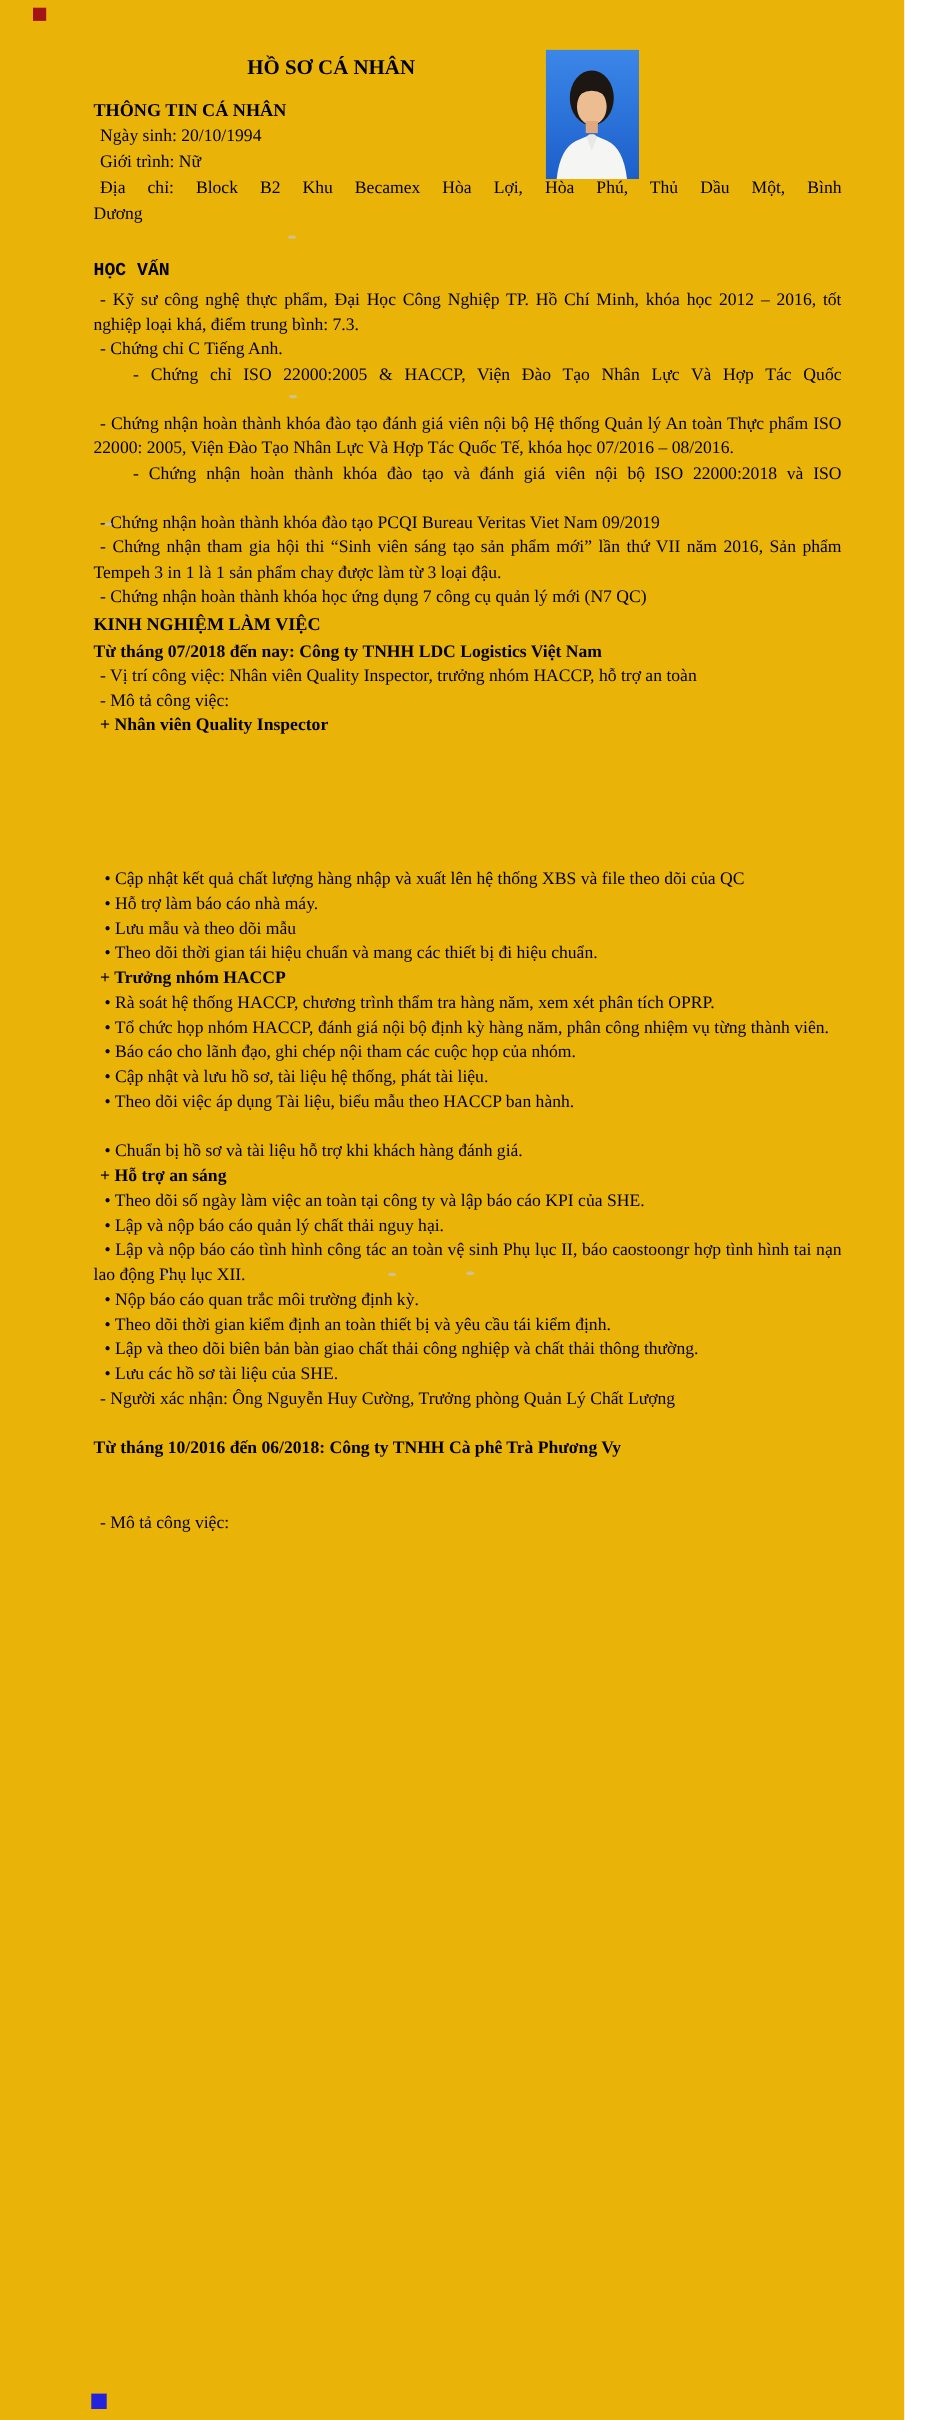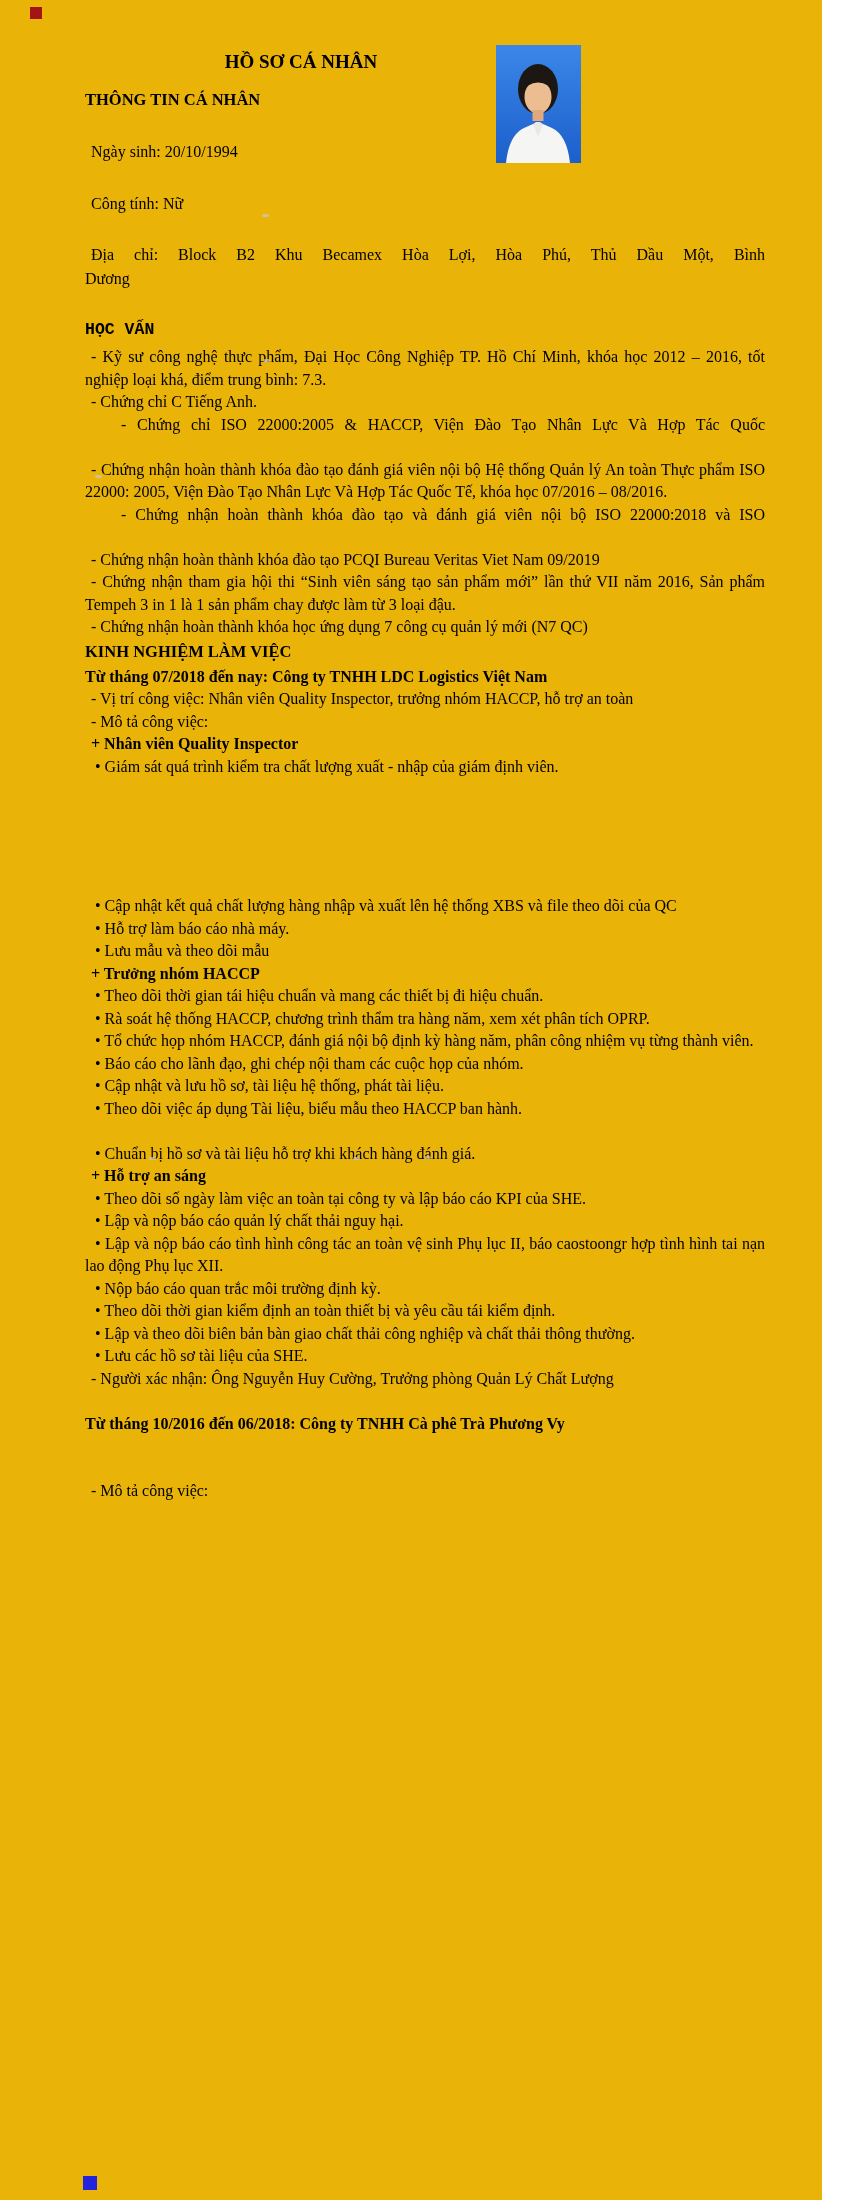--- a/index.html
+++ b/index.html
@@ -35,21 +35,21 @@
   }
   .line {
     font-size: 16px;
     line-height: 22.5px;
     margin: 0;
     text-align: justify;
   }
   .b { font-weight: bold; }
   .ind { text-indent: 6px; }
   .bullet { text-indent: 10px; }
-  .pline { line-height: 23.5px; margin-top: 28px; }
+  .pline { line-height: 23.5px; }
   .addr { white-space: pre-line; text-align: justify; text-align-last: justify; }
   .jlast { text-align-last: justify; margin-left: 30px; }
   .mt14 { margin-top: 14px; }
   .mt28 { margin-top: 28px; }
   .mt4  { margin-top: 1px; }
   .mt2  { margin-top: 2px; }
   .mb4  { margin-bottom: 4px; font-family: Liberation Mono, monospace; }
   .gap1 { height: 22.5px; }
   .gap2 { height: 45px; }
   .spacer-img { height: 117px; }
@@ -96,21 +96,21 @@
       <path d="M37 79 L42 92 L47 79 L44 77 L40 77 Z" fill="#e8e8e4"></path>
     </svg>
   </div>
 
   <div class="content">
 
     <h1 class="title">HỒ SƠ CÁ NHÂN</h1>
 
     <h2 class="h2 mt14">THÔNG TIN CÁ NHÂN</h2>
     <p class="line pline ind">Ngày sinh: 20/10/1994</p>
-    <p class="line pline ind">Công tính: Nữ</p>
+    <p class="line pline ind">Giới trình: Nữ</p>
     <p class="line pline ind addr">Địa chỉ: Block B2 Khu Becamex Hòa Lợi, Hòa Phú, Thủ Dầu Một, Bình
 Dương</p>
 
     <h2 class="h2 mt28 mb4">HỌC VẤN</h2>
     <p class="line ind">- Kỹ sư công nghệ thực phẩm, Đại Học Công Nghiệp TP. Hồ Chí Minh, khóa học 2012 – 2016, tốt nghiệp loại khá, điểm trung bình: 7.3.</p>
     <p class="line ind">- Chứng chỉ C Tiếng Anh.</p>
     <p class="line ind jlast">- Chứng chỉ ISO 22000:2005 &amp; HACCP, Viện Đào Tạo Nhân Lực Và Hợp Tác Quốc</p>
     <div class="gap1"></div>
     <p class="line ind">- Chứng nhận hoàn thành khóa đào tạo đánh giá viên nội bộ Hệ thống Quản lý An toàn Thực phẩm ISO 22000: 2005, Viện Đào Tạo Nhân Lực Và Hợp Tác Quốc Tế, khóa học 07/2016 – 08/2016.</p>
     <p class="line ind jlast">- Chứng nhận hoàn thành khóa đào tạo và đánh giá viên nội bộ ISO 22000:2018 và ISO</p>
@@ -119,28 +119,27 @@
     <p class="line ind">- Chứng nhận tham gia hội thi “Sinh viên sáng tạo sản phẩm mới” lần thứ VII năm 2016, Sản phẩm Tempeh 3 in 1 là 1 sản phẩm chay được làm từ 3 loại đậu.</p>
     <p class="line ind">- Chứng nhận hoàn thành khóa học ứng dụng 7 công cụ quản lý mới (N7 QC)</p>
 
     <h2 class="h2 mt4">KINH NGHIỆM LÀM VIỆC</h2>
 
     <p class="line b mt2">Từ tháng 07/2018 đến nay: Công ty TNHH LDC Logistics Việt Nam</p>
     <p class="line ind">- Vị trí công việc: Nhân viên Quality Inspector, trưởng nhóm HACCP, hỗ trợ an toàn</p>
     <p class="line ind">- Mô tả công việc:</p>
 
     <p class="line b ind">+ Nhân viên Quality Inspector</p>
-    <p class="line bullet">• Giám sát quá trình kiểm tra chất lượng xuất -  nhập của giám định viên.</p>
     <div class="spacer-img"></div>
     <p class="line bullet">• Cập nhật kết quả chất lượng hàng nhập  và xuất lên hệ thống XBS và file theo dõi của QC</p>
     <p class="line bullet">• Hỗ trợ làm báo cáo nhà máy.</p>
     <p class="line bullet">• Lưu mẫu và theo dõi mẫu</p>
+    <p class="line bullet">• Theo dõi thời gian tái hiệu chuẩn và mang các thiết bị đi hiệu chuẩn.</p>
+
     <p class="line b ind">+ Trưởng nhóm HACCP</p>
-
-    <p class="line bullet">• Theo dõi thời gian tái hiệu chuẩn và mang các thiết bị đi hiệu chuẩn.</p>
     <p class="line bullet">• Rà soát hệ thống HACCP, chương trình thẩm tra hàng năm, xem xét phân tích OPRP.</p>
     <p class="line bullet">• Tổ chức họp nhóm HACCP, đánh giá nội bộ định kỳ hàng năm, phân công nhiệm vụ từng thành viên.</p>
     <p class="line bullet">• Báo cáo cho lãnh đạo, ghi chép nội tham các cuộc họp của nhóm.</p>
     <p class="line bullet">• Cập nhật và lưu hồ sơ, tài liệu hệ thống, phát tài liệu.</p>
     <p class="line bullet">• Theo dõi việc áp dụng Tài liệu, biểu mẫu theo HACCP ban hành.</p>
     <div class="gap1"></div>
     <p class="line bullet">• Chuẩn bị hồ sơ và tài liệu hỗ trợ khi khách hàng đánh giá.</p>
 
     <p class="line b ind">+ Hỗ trợ an sáng</p>
     <p class="line bullet">• Theo dõi số ngày làm việc an toàn tại công ty và lập báo cáo KPI của SHE.</p>

